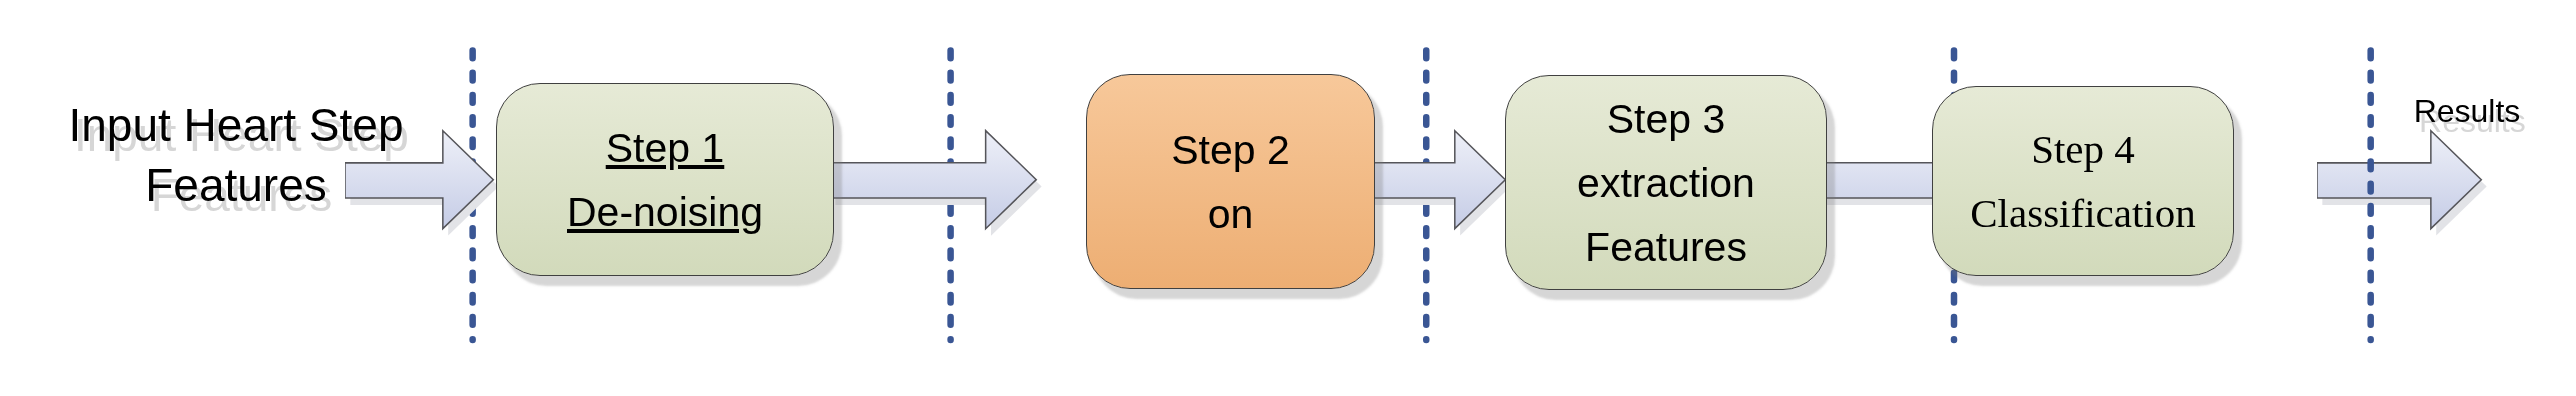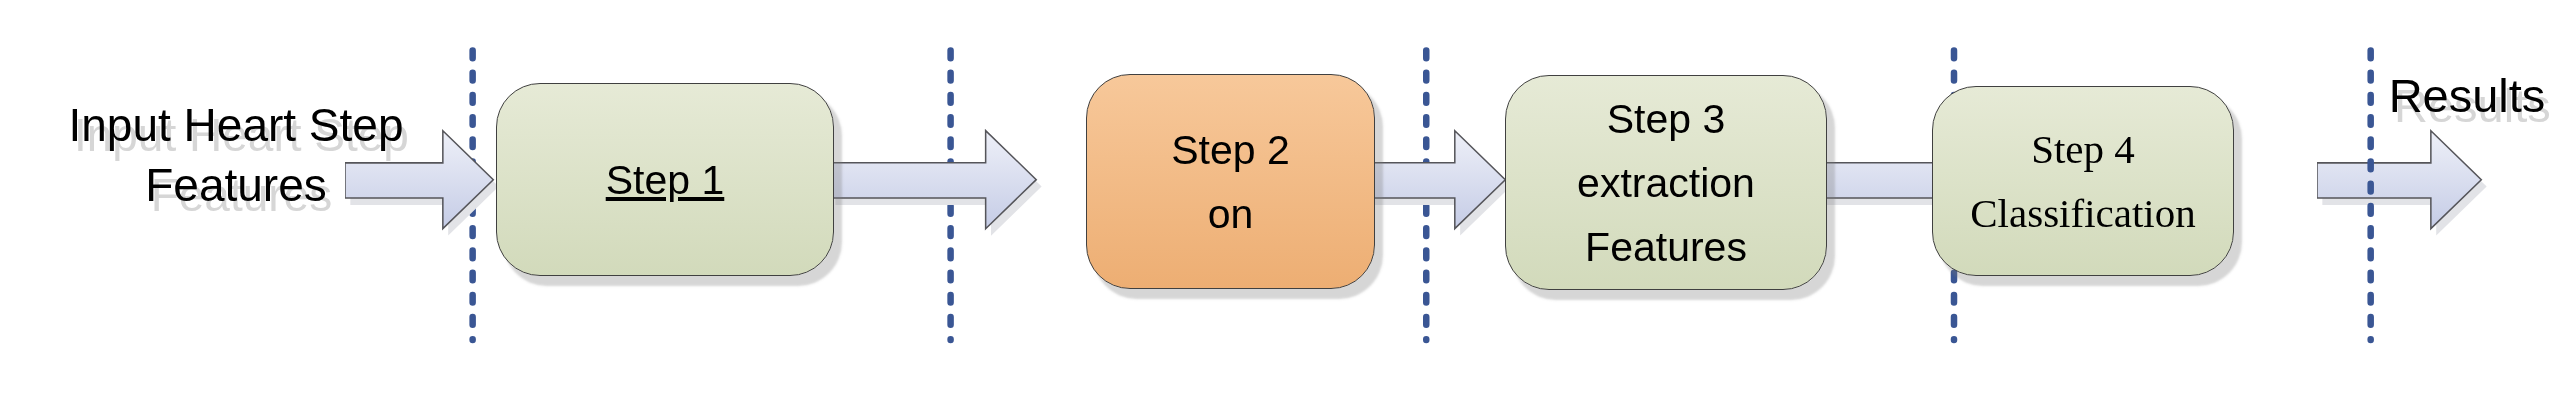--- a/index.html
+++ b/index.html
@@ -41,21 +41,21 @@
 
   
   .outside-label {
     position: absolute;
     z-index: 5;
     text-align: center;
     color: var(--text, #000);
     text-shadow: 5.4px 10px 0 var(--label-shadow, #d6d6d6);
   }
   #input-label   { left: 0px;    top: 95px; width: 472px; font-size: 46px; line-height: 60px; }
-  #results-label { left: 2378px; top: 70px;  width: 178px; font-size: 47px; line-height: 51px; }
+  #results-label { left: 2378px; top: 86px;  width: 178px; font-size: 32px; line-height: 51px; }
 
   
   .arrow-svg { position: absolute; top: 126px; z-index: 2; }
   #arrow-1 { left: 345px; }
   #arrow-2 { left: 830px; }
   #arrow-3 { left: 1324px; }
   #arrow-4 { left: 1816px; }
   #arrow-5 { left: 2317px; }
 
   
@@ -86,20 +86,21 @@
       <stop offset="0" style="stop-color:var(--arrow-top,#eef0f8)"></stop>
           <stop offset="1" style="stop-color:var(--arrow-bottom,#c5cce6)"></stop>
     </linearGradient>
       </defs>
     <polygon points="0,48 128,48 128,6 194,70 128,134 128,94 0,94" transform="translate(7,9)" fill="var(--arrow-shadow,#e2e3e7)"></polygon>
     <polygon points="0,48 128,48 128,6 194,70 128,134 128,94 0,94" fill="url(#gA1)" stroke="var(--arrow-border,#55555a)" stroke-width="2"></polygon>
   </svg>
 
   <div class="box green" id="box-step1">
     <div class="line">Step 1</div>
+    <div class="line">De-noising</div>
   </div>
 
   <svg class="arrow-svg" id="arrow-2" width="217" height="115" viewBox="0 0 283 150">
     <defs>
         <linearGradient id="gA2" x1="0" y1="0" x2="0" y2="1">
       <stop offset="0" style="stop-color:var(--arrow-top,#eef0f8)"></stop>
           <stop offset="1" style="stop-color:var(--arrow-bottom,#c5cce6)"></stop>
     </linearGradient>
       </defs>
     <polygon points="0,48 203,48 203,6 269,70 203,134 203,94 0,94" transform="translate(7,9)" fill="var(--arrow-shadow,#e2e3e7)"></polygon>

